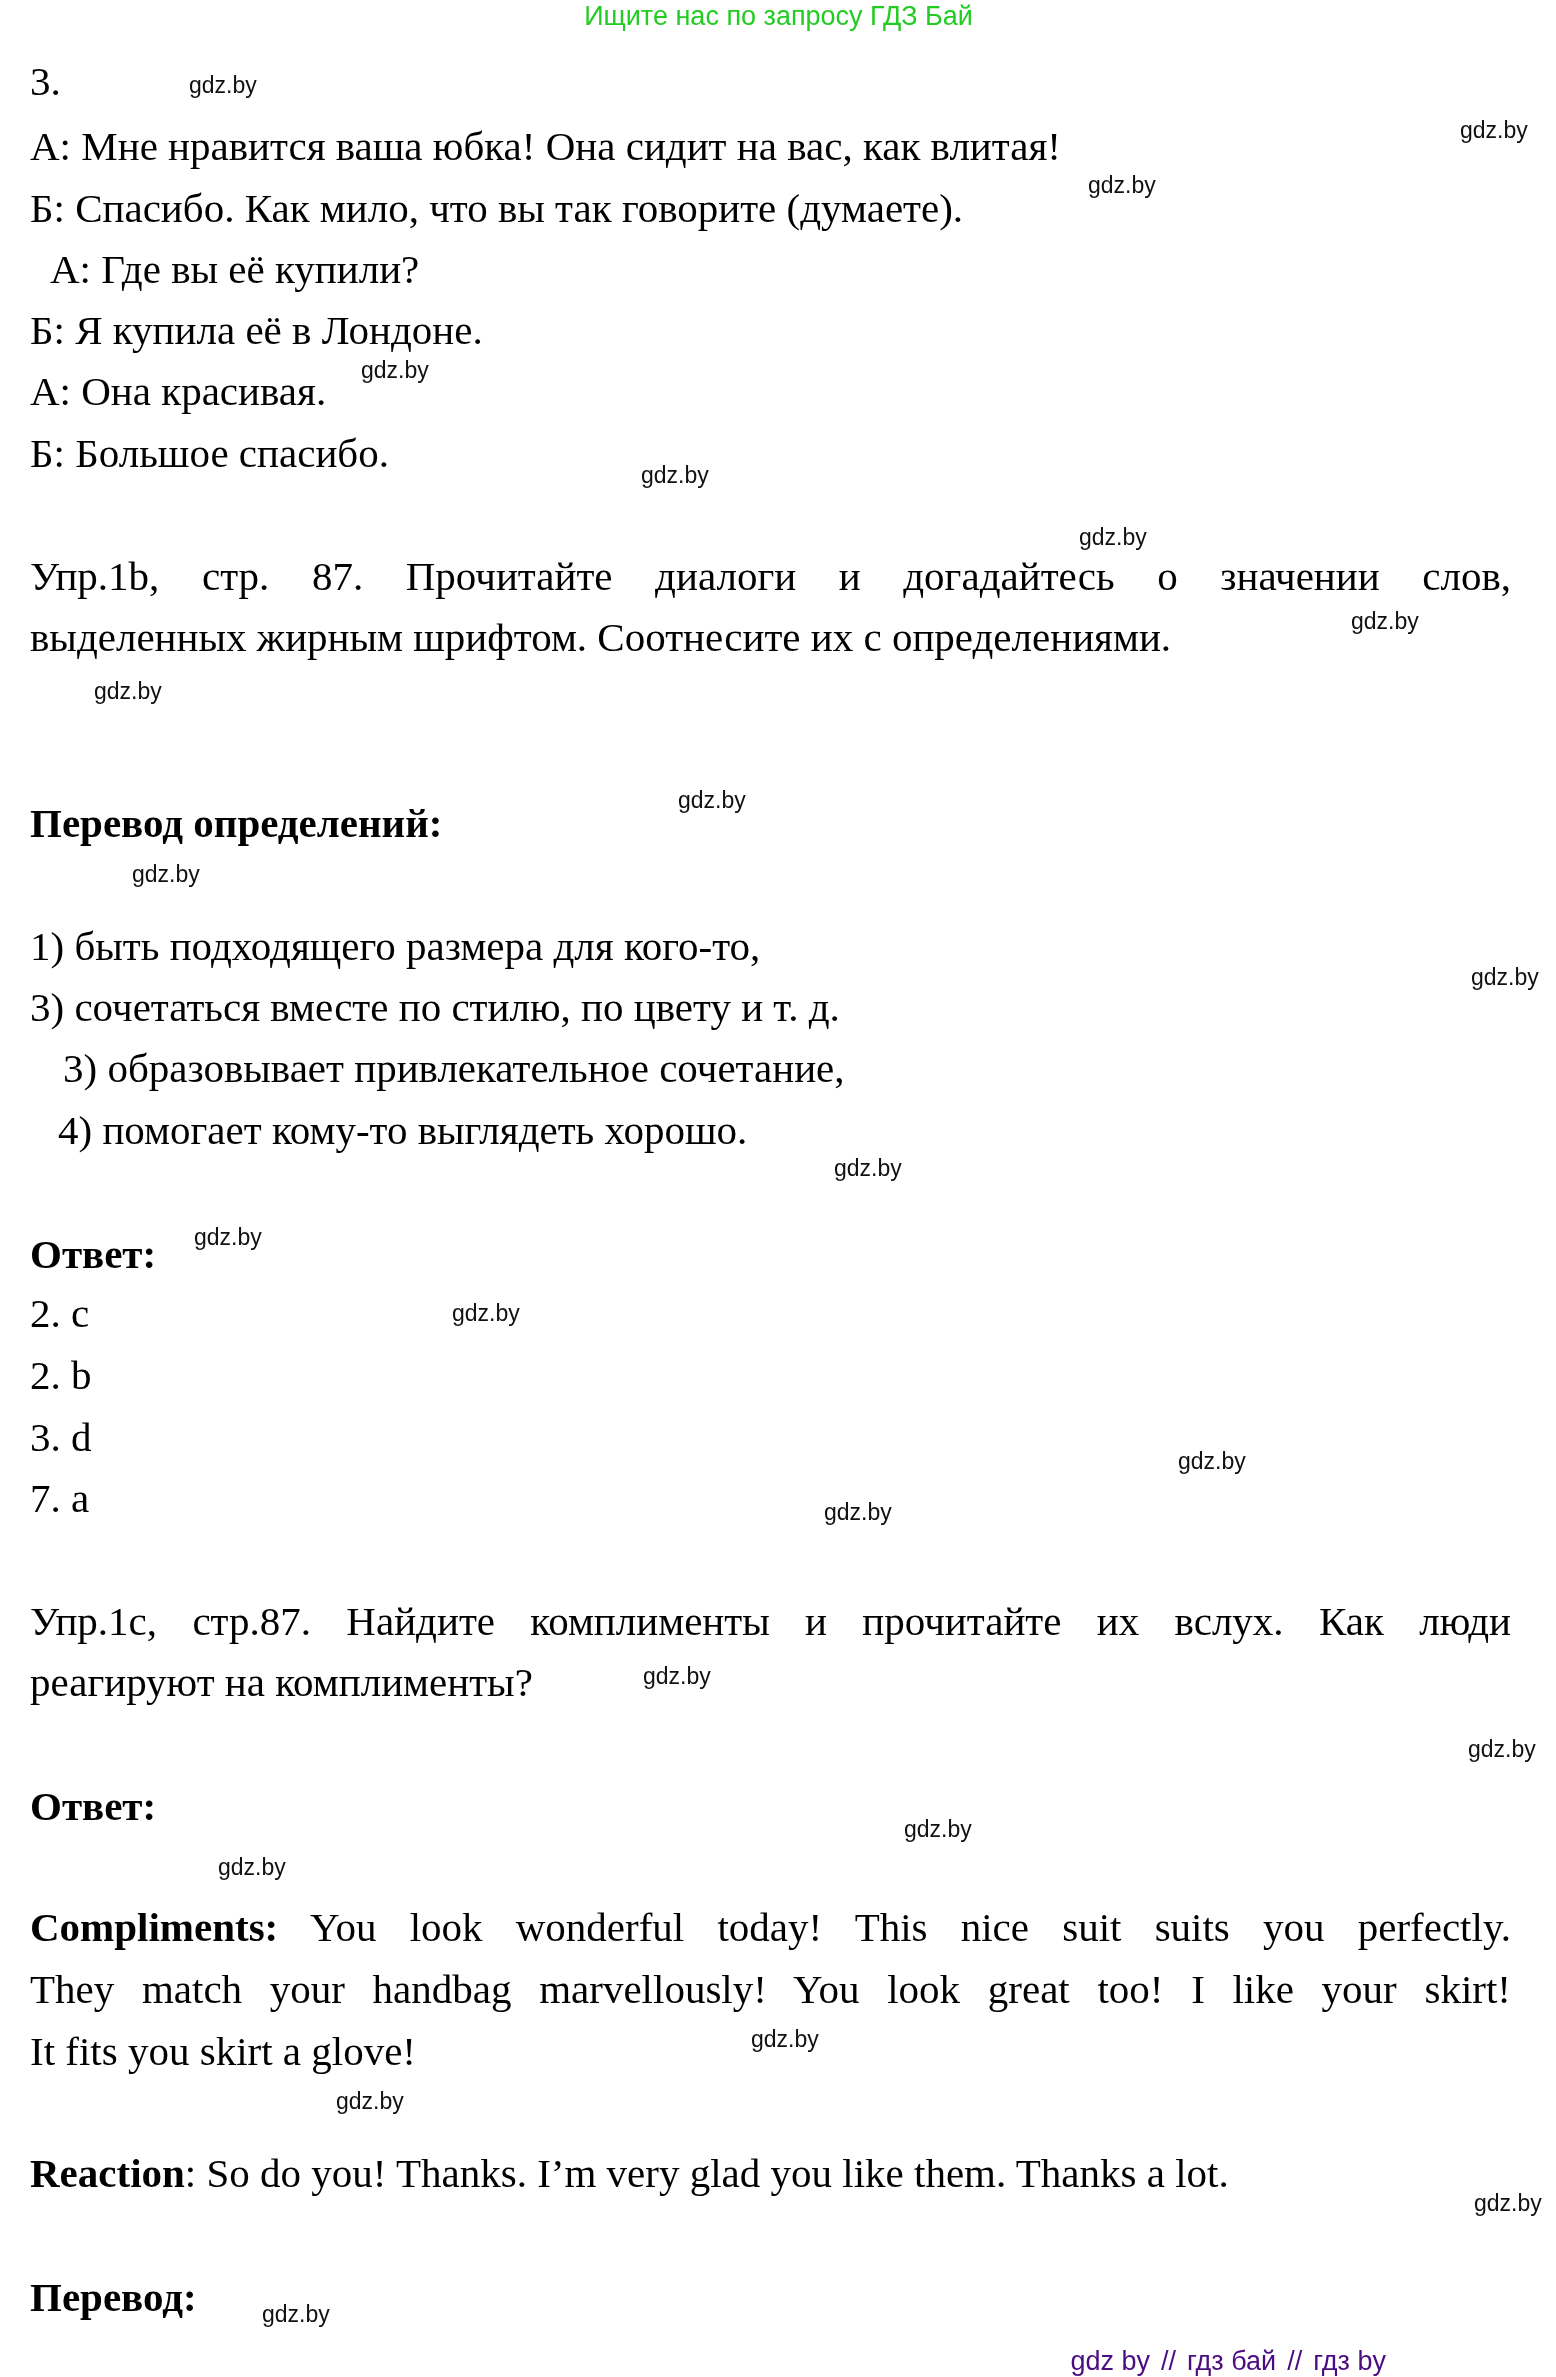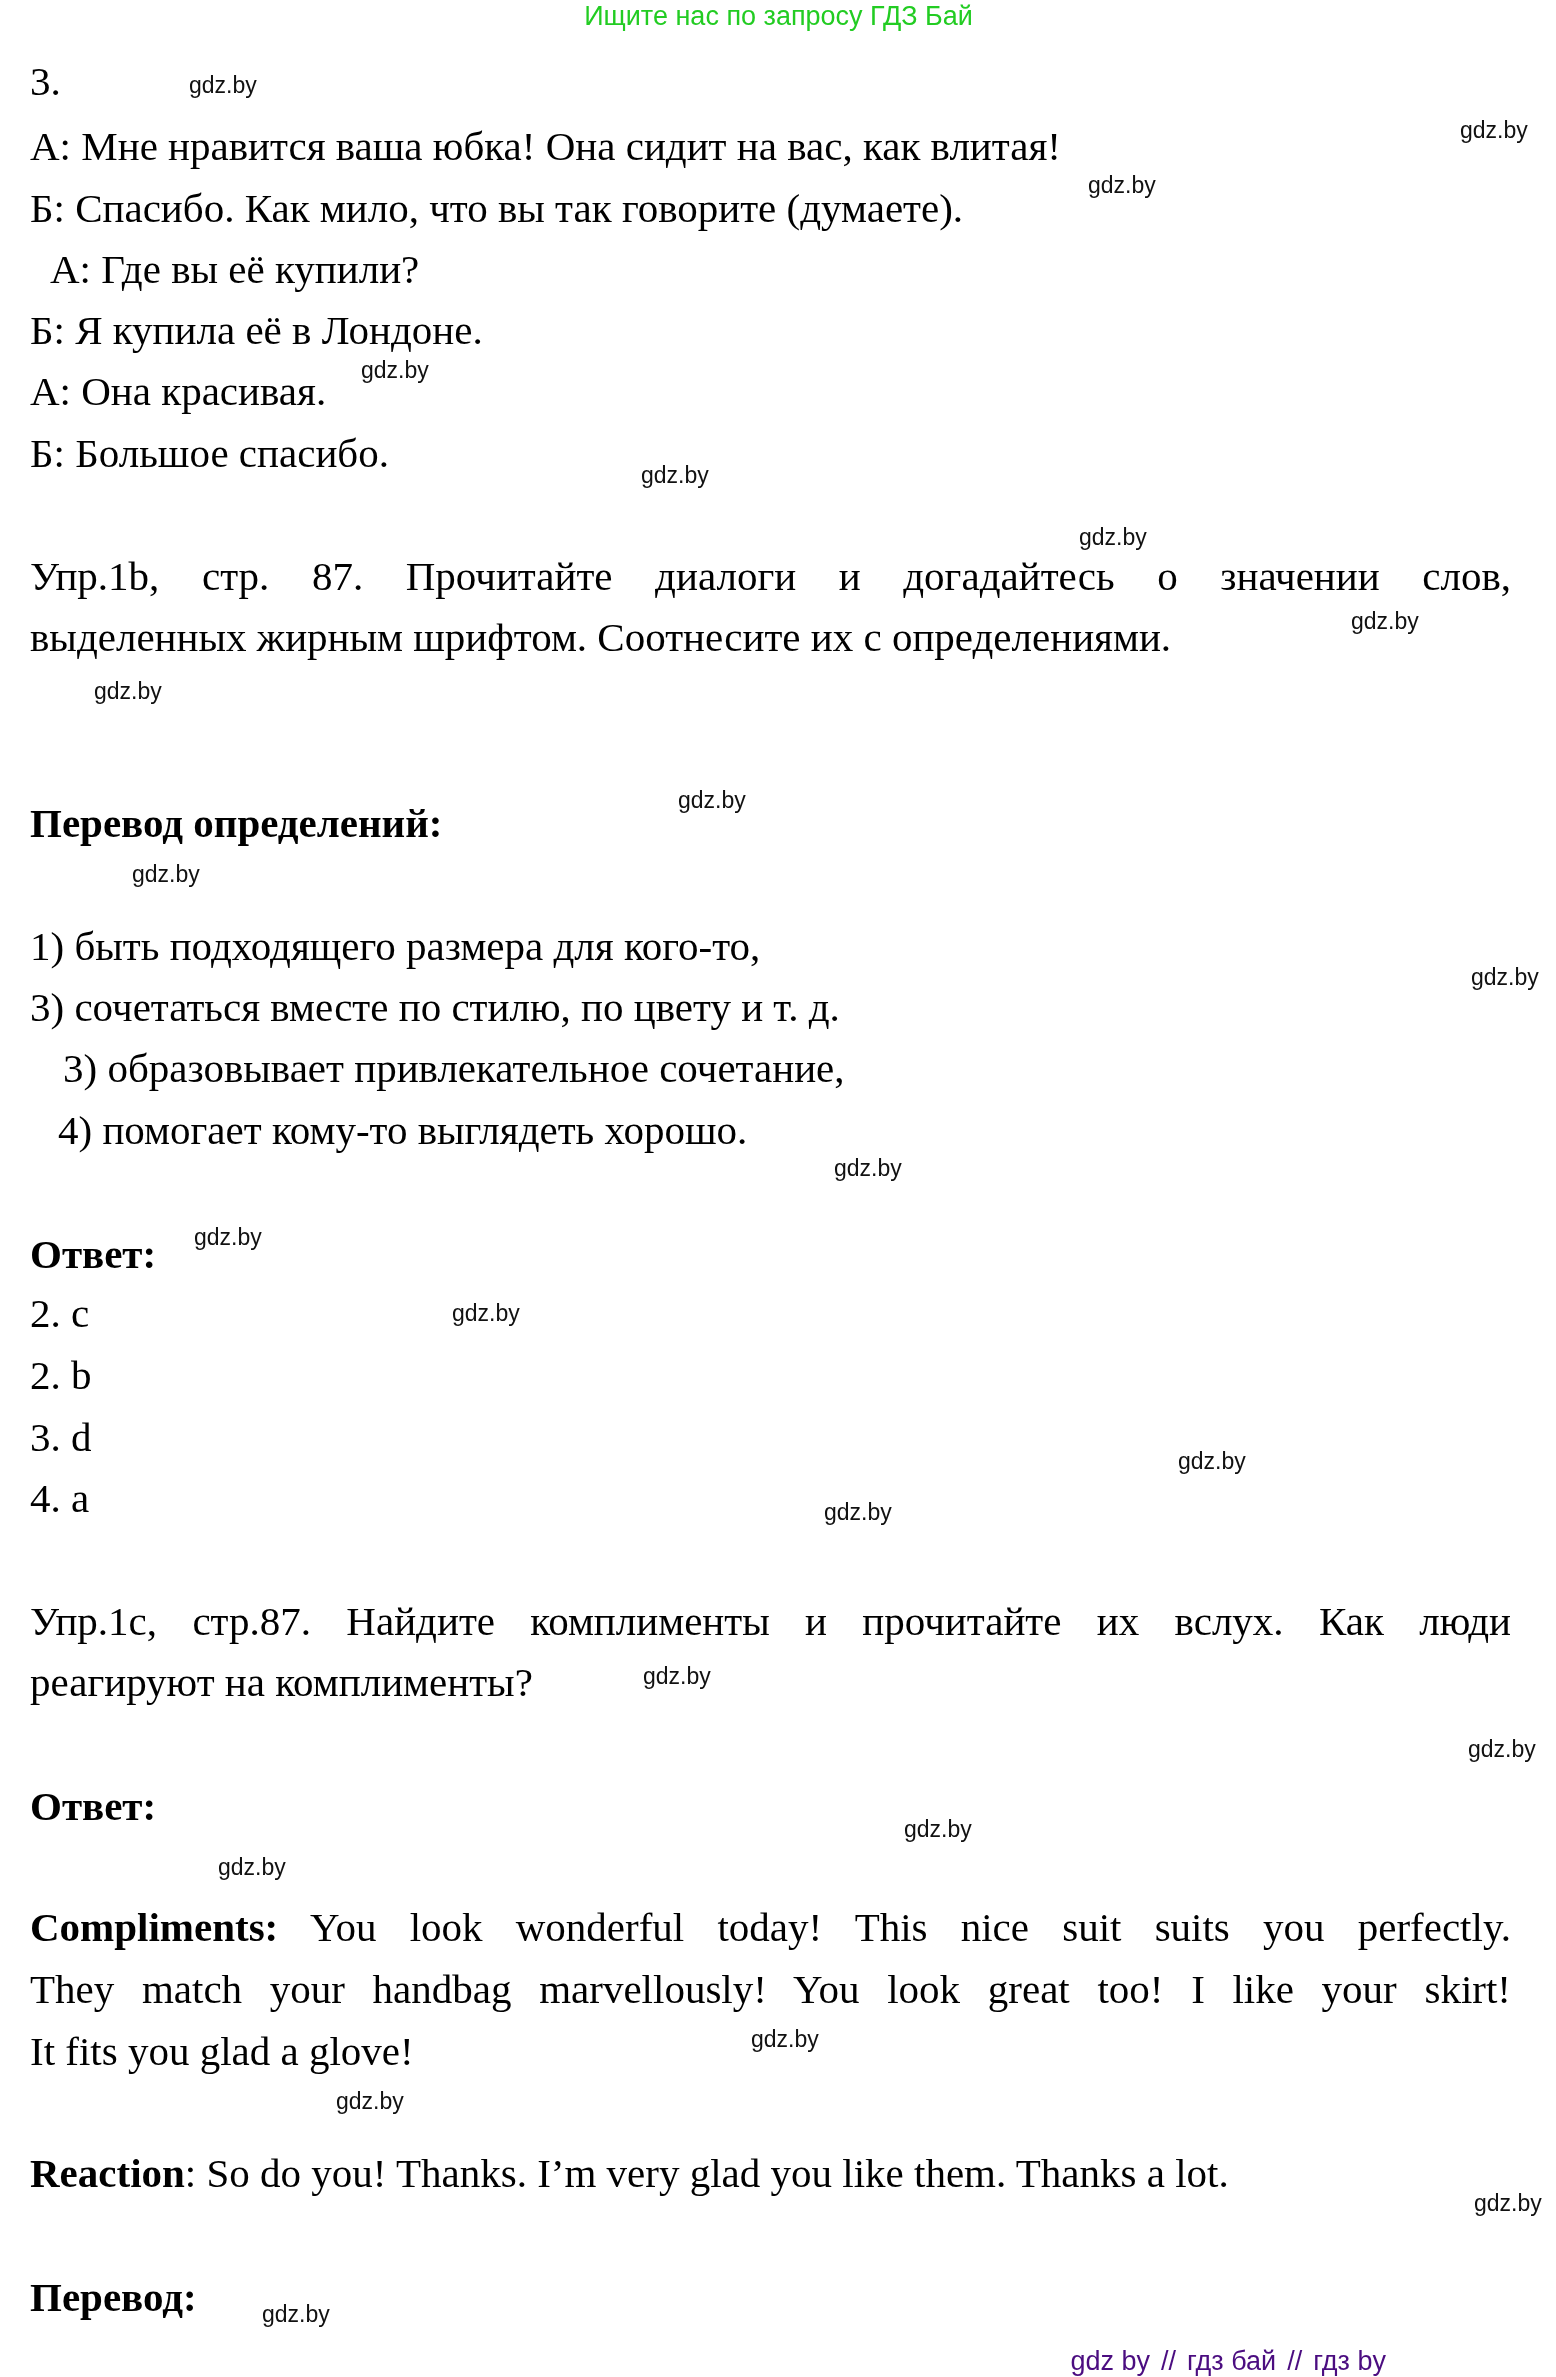--- a/index.html
+++ b/index.html
@@ -46,30 +46,30 @@
 <div class="t b" style="top:799px;">Перевод определений:</div>
 <div class="t" style="top:922px;">1) быть подходящего размера для кого-то,</div>
 <div class="t" style="top:983px;">3) сочетаться вместе по  стилю, по цвету и т. д.</div>
 <div class="t" style="top:1044px;margin-left:33px;">3) образовывает привлекательное сочетание,</div>
 <div class="t" style="top:1106px;margin-left:28px;">4) помогает кому-то выглядеть хорошо.</div>
 
 <div class="t b" style="top:1230px;">Ответ:</div>
 <div class="t" style="top:1289px;">2. c</div>
 <div class="t" style="top:1351px;">2. b</div>
 <div class="t" style="top:1413px;">3. d</div>
-<div class="t" style="top:1474px;">4. a</div>
+<div class="t" style="top:1474px;">7. a</div>
 
 <div class="t" style="top:1597px; width:1481px; text-align:justify; text-align-last:justify; white-space:normal;">Упр.1c, стр.87.  Найдите комплименты и прочитайте их вслух. Как люди</div>
 <div class="t" style="top:1658px;">реагируют на комплименты?</div>
 
 <div class="t b" style="top:1782px;">Ответ:</div>
 
 <div class="t" style="top:1903px; width:1481px; text-align:justify; text-align-last:justify; white-space:normal;"><span class="b">Compliments:</span><span> You look wonderful today! This nice suit suits you perfectly.</span></div>
 <div class="t" style="top:1965px; width:1481px; text-align:justify; text-align-last:justify; white-space:normal;">They match your handbag marvellously! You look great too! I like your skirt!</div>
-<div class="t" style="top:2027px;">It fits you glad a glove!</div>
+<div class="t" style="top:2027px;">It fits you skirt a glove!</div>
 
 <div class="t" style="top:2149px;"><span class="b">Reaction</span><span>: So do you! Thanks. I’m very glad you like them. Thanks a lot.</span></div>
 
 <div class="t b" style="top:2273px;">Перевод:</div>
 
 <div class="wm" style="left:189px; top:73px;">gdz.by</div>
 <div class="wm" style="left:1460px; top:118px;">gdz.by</div>
 <div class="wm" style="left:1088px; top:173px;">gdz.by</div>
 <div class="wm" style="left:361px; top:358px;">gdz.by</div>
 <div class="wm" style="left:641px; top:463px;">gdz.by</div>

